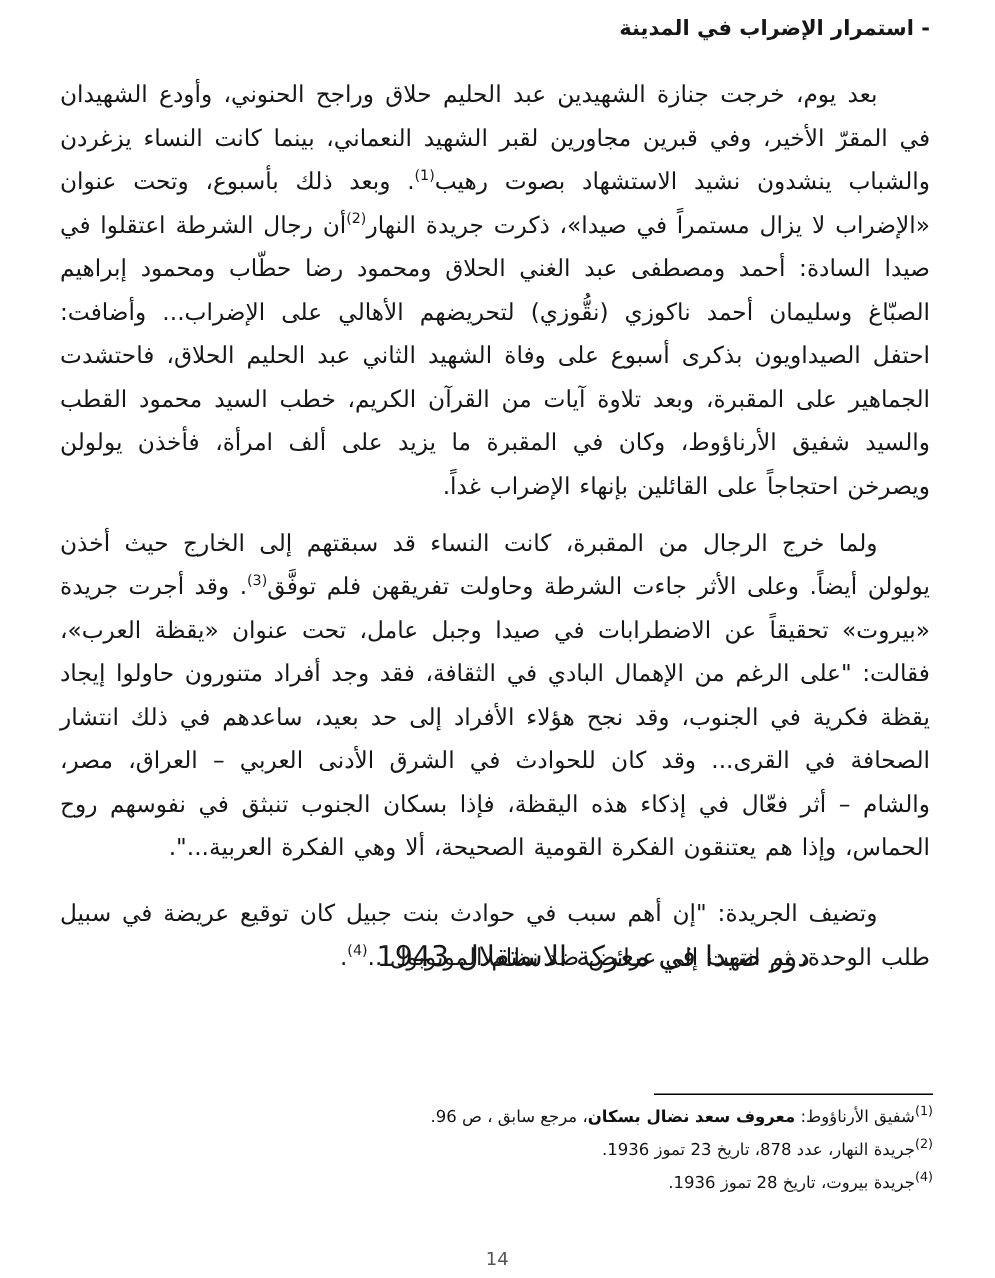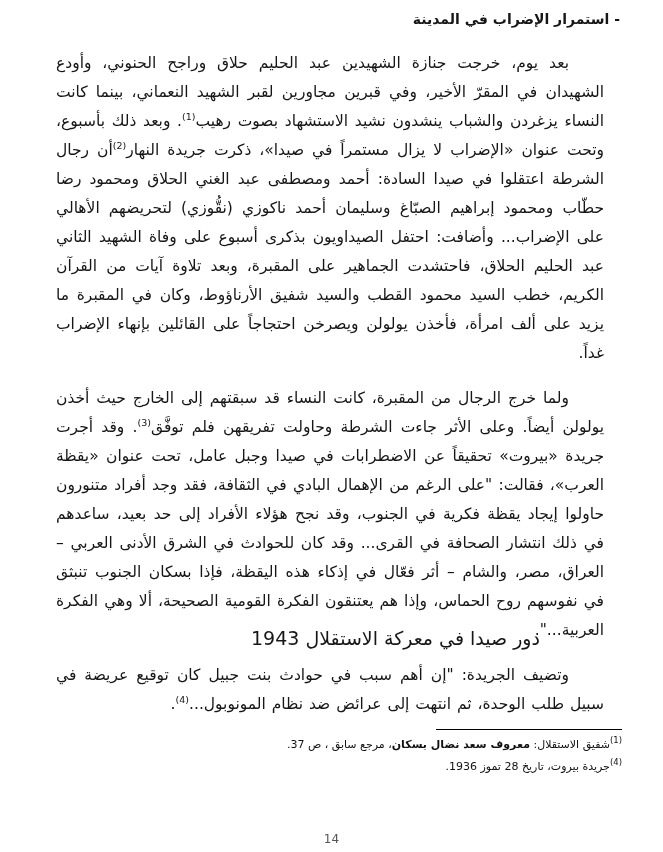--- a/index.html
+++ b/index.html
@@ -23,21 +23,21 @@
     font-weight:bold;
     line-height:22px;
     margin:0 0 19px 0;
     text-align:right;
   }
   p.body-par {
     font-size:15.5px;
     line-height:29px;
     text-align:justify;
     text-indent:35px;
-    margin:16px;
+    margin:0;
     word-spacing:1px;
   }
   p.body-par.gap-sm { margin-bottom:9px; }
   p.body-par.gap-md { margin-bottom:15px; }
   sup.ref {
     font-size:9.5px;
     vertical-align:super;
     line-height:0;
   }
   .chapter-heading {
@@ -99,22 +99,23 @@
 
     <p class="body-par"><span>وتضيف الجريدة: "إن أهم سبب في حوادث بنت جبيل كان توقيع عريضة في سبيل طلب الوحدة، ثم انتهت إلى عرائض ضد نظام المونوبول...</span><sup class="ref">(4)</sup><span>.</span></p>
 
   </div>
 
   <h2 class="chapter-heading">دور صيدا في معركة الاستقلال 1943</h2>
 
   <div class="footnotes">
     <div class="fn-rule"></div>
 
-    <div class="fn-line"><sup class="fn-mark">(1)</sup><span><span>شفيق الاستقلال: </span><b>معروف سعد نضال بسكان</b><span>، مرجع سابق ، ص 37.</span></span></div>
+    <div class="fn-line"><sup class="fn-mark">(1)</sup><span><span>شفيق الأرناؤوط: </span><b>معروف سعد نضال بسكان</b><span>، مرجع سابق ، ص 96.</span></span></div>
 
+    <div class="fn-line"><sup class="fn-mark">(2)</sup><span><span>جريدة النهار، عدد 878، تاريخ 23 تموز 1936.</span></span></div>
 
 
     <div class="fn-line"><sup class="fn-mark">(4)</sup><span><span>جريدة بيروت، تاريخ 28 تموز 1936.</span></span></div>
   </div>
 
   <div class="page-number">14</div>
 
 </div>
 
 </body></html>

